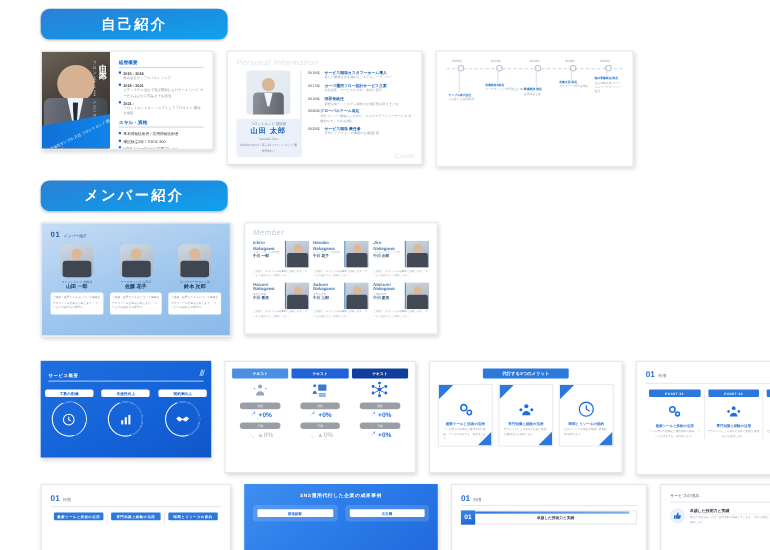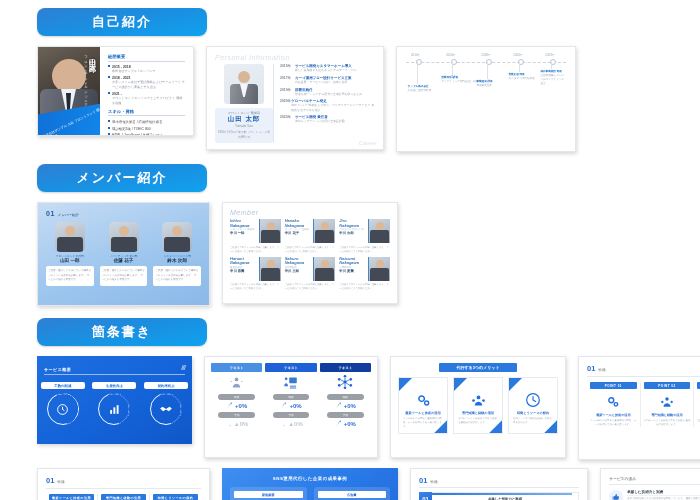--- a/index.html
+++ b/index.html
@@ -567,23 +567,20 @@
               </div>
           </div>
           <div class="tx">ご挨拶とプロフィールを簡単に記載します。
 サービス紹介にもご利用ください。</div>
         </div>
       </div>
     </div>
   </div>
 
   <div class="sp12"></div>
-  <div class="section-head">
-    <span>箇条書き</span>
-  </div>
   <div class="sp10"></div>
 
   <div class="row">
 
     <div class="card c-sm r3c1">
       <div class="bar">
         <span>サービス概要</span>
         <span class="sl">///</span>
       </div>
       <div class="ic">

